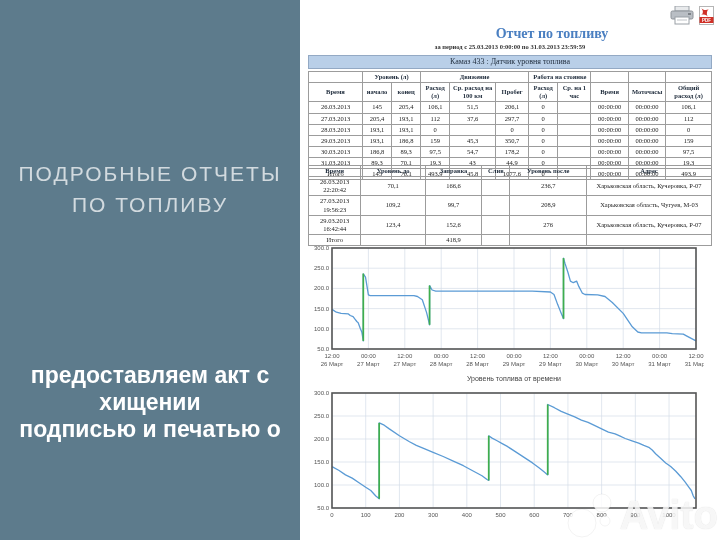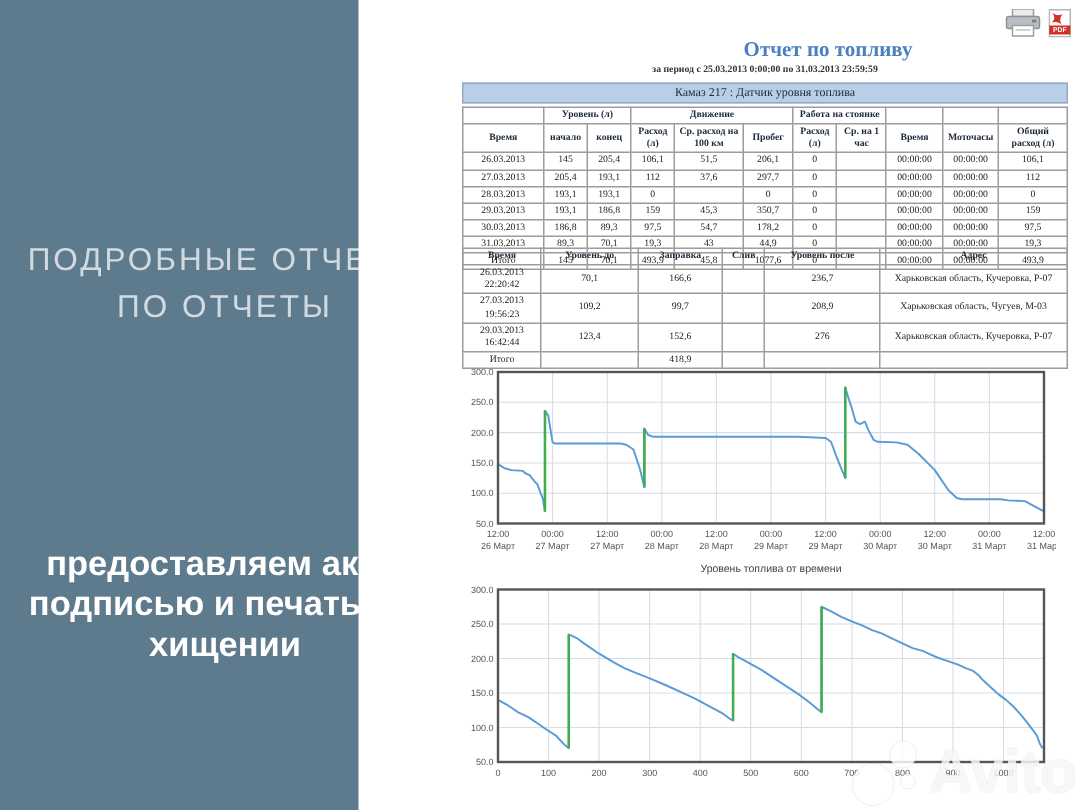--- a/index.html
+++ b/index.html
@@ -1,19 +1,19 @@
 <!DOCTYPE html>
 <html><head>
 <meta charset="utf-8">
 <style>
   html,body{margin:0;padding:0;}
   #app{position:relative;width:720px;height:540px;overflow:hidden;background:#ffffff;font-family:"Liberation Sans",sans-serif;}
 
   
-  .left-panel{position:absolute;left:0;top:0;width:239px;height:540px;background:#5d7b8c;}
+  .left-panel{position:absolute;left:0;top:0;width:300px;height:540px;background:#5d7b8c;}
   .panel-heading{position:absolute;top:158px;left:0;width:300px;text-align:center;
     color:rgba(255,255,255,0.72);font-size:21px;line-height:31px;letter-spacing:2px;font-weight:400;}
   .panel-text{position:absolute;left:0;width:300px;text-align:center;color:#ffffff;
     font-weight:bold;font-size:23px;line-height:27px;}
   .panel-text.b1{top:282px;}
   .panel-text.b2{top:362px;}
 
   
   .report-panel{position:absolute;left:300px;top:0;width:420px;height:540px;background:#ffffff;
     font-family:"Liberation Serif",serif;color:#222;}
@@ -48,26 +48,26 @@
   .icon-btn{display:block;}
 </style>
 </head>
 <body>
 
 <div id="app">
 
   <div class="left-panel">
     <div class="panel-heading">
       <div>ПОДРОБНЫЕ ОТЧЕТЫ</div>
-      <div>ПО ОТЧЕТЫ</div>
+      <div>ПО ТОПЛИВУ</div>
     </div>
     <div class="panel-text b2">
       <div>предоставляем акт с</div>
+      <div>хищении</div>
       <div>подписью и печатью о</div>
-      <div>хищении</div>
     </div>
   </div>
 
   <div class="report-panel">
 
     <div class="toolbar">
       <span class="icon-btn">
         <svg width="24" height="19" viewBox="0 0 24 19">
           <rect x="5" y="0" width="14" height="5" fill="#e8eaec" stroke="#9aa0a6" stroke-width="1"></rect>
           <rect x="1" y="5" width="22" height="8" rx="1.5" fill="#b9bec4" stroke="#8d9298" stroke-width="1"></rect>
@@ -81,21 +81,21 @@
           <rect x="0.5" y="0.5" width="14" height="18" fill="#ffffff" stroke="#b5b5b5" stroke-width="1"></rect>
           <path d="M2 2 C5 5 4 8 2 9 C5 8 8 9 9 11 C7 8 8 4 10 3 C7 5 4 4 2 2 Z" fill="#d03027"></path>
           <rect x="0.5" y="11" width="14" height="6" fill="#d03027"></rect>
           <text x="7.5" y="15.6" text-anchor="middle" font-size="4.5" fill="#ffffff" font-family="Liberation Sans, sans-serif" font-weight="bold">PDF</text>
         </svg>
       </span>
     </div>
 
     <div class="report-title">Отчет по топливу</div>
     <div class="report-subtitle">за период с 25.03.2013 0:00:00 по 31.03.2013 23:59:59</div>
-    <div class="device-bar">Камаз 217 : Датчик уровня топлива</div>
+    <div class="device-bar">Камаз 433 : Датчик уровня топлива</div>
 
     <div class="tbl-holder t1" id="daily-table">
         <table class="rpt-table">
           <colgroup>
             <col style="width: 13%;">
             <col style="width: 7%;">
             <col style="width: 7%;">
             <col style="width: 7%;">
             <col style="width: 11%;">
             <col style="width: 8%;">

